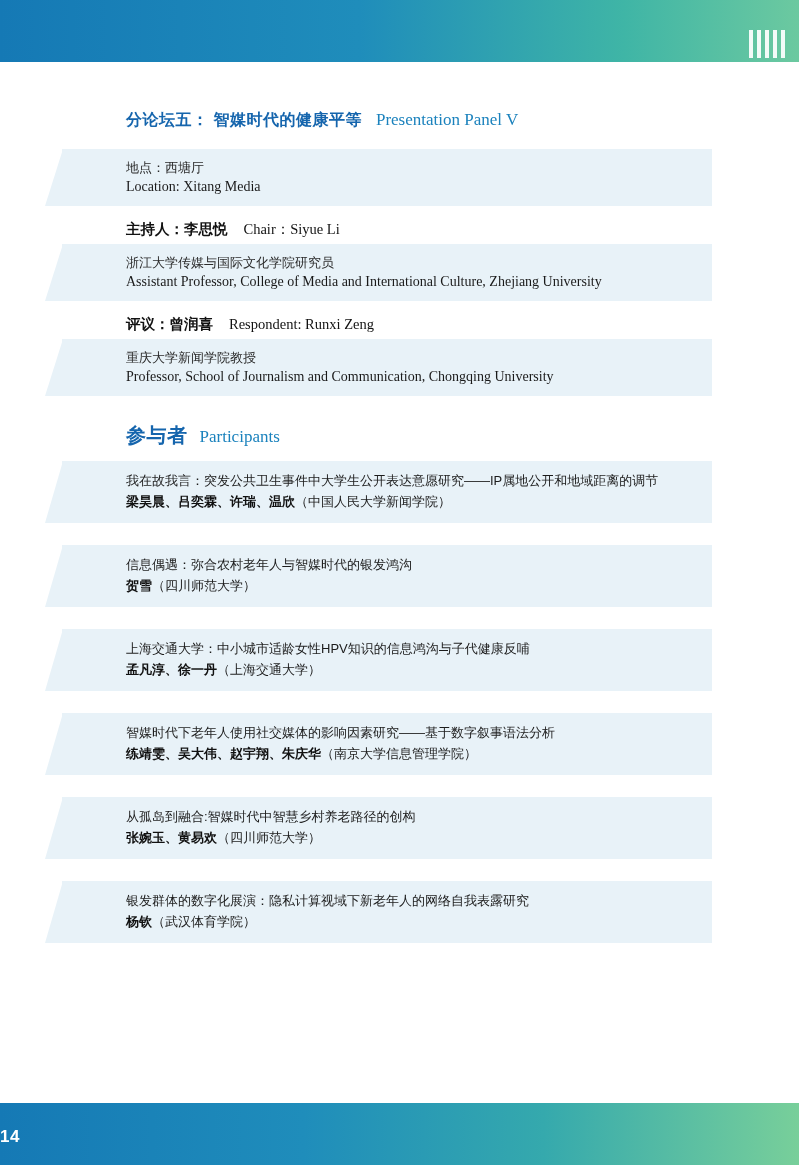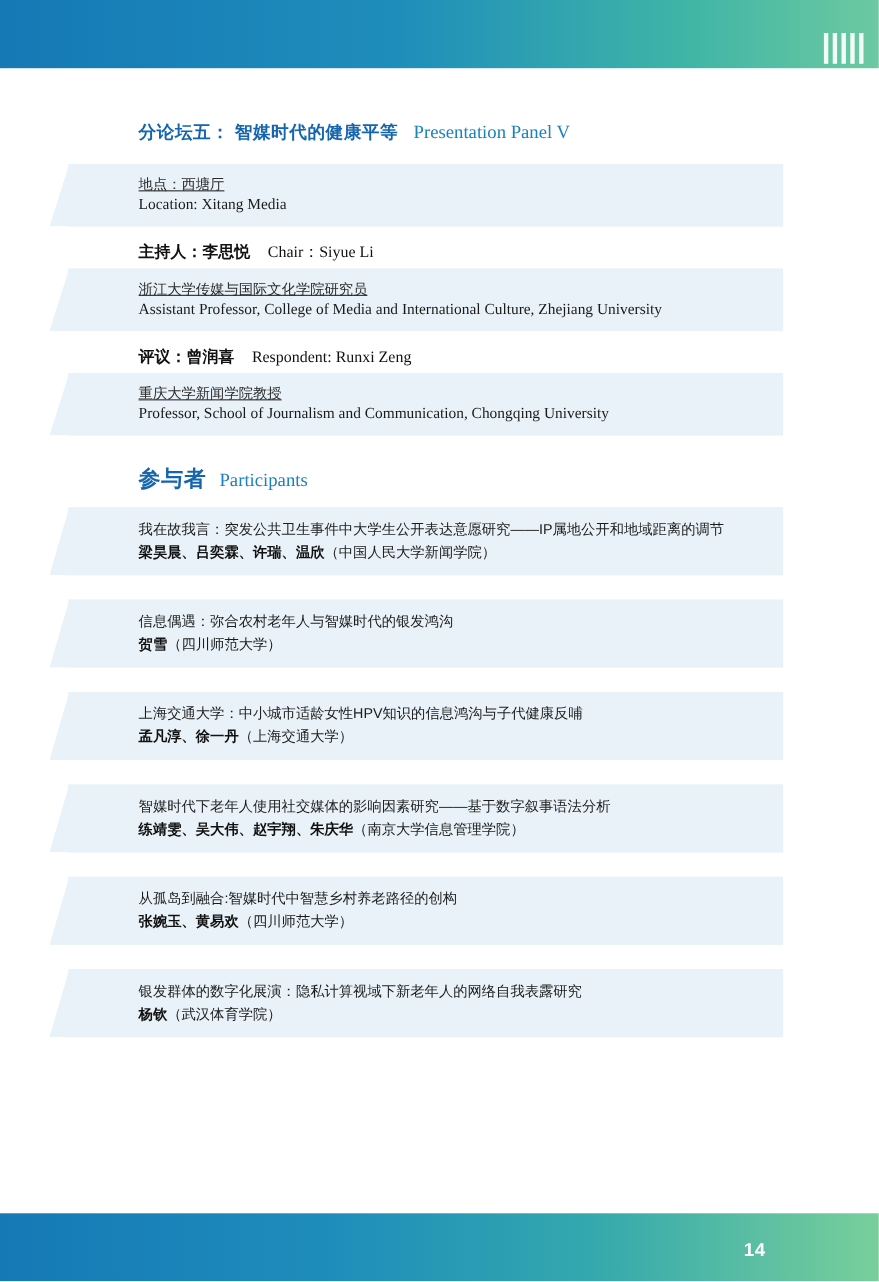--- a/index.html
+++ b/index.html
@@ -32,21 +32,21 @@
 
   
   .bottombar {
     position: absolute; bottom: 0; left: 0;
     width: 799px; height: 62px;
     background: linear-gradient(90deg, #1579b5 0%, #1f8dbb 38%, #35a9ad 68%, #78cf9a 100%);
   }
   .page-number {
     position: absolute;
     bottom: 18px; left: 0; width: 696px;
-    text-align: right;
+    text-align: left;
     color: #ffffff; font-size: 17px; font-weight: bold;
     letter-spacing: .5px;
   }
 
   
   .content {
     position: absolute;
     top: 110px; left: 0; width: 799px;
   }
 
@@ -102,21 +102,21 @@
     border-top: 0 solid transparent;
     border-left: 18px solid transparent;
     border-bottom: 0 solid transparent;
   }
   .band-notch {
     position: absolute; left: -17px; top: 0; bottom: 0; width: 18px;
     background: #e8f2f8;
     clip-path: polygon(100% 0, 100% 100%, 0 100%);
   }
   .band .cn-line {
-    color: #2b2b2b; font-size: 13px; line-height: 19px; text-decoration: underline;
+    color: #2b2b2b; font-size: 13px; line-height: 19px;
   }
   .band .en-line {
     color: #1a1a1a; font-size: 14px; line-height: 20px;
     font-family: "Liberation Serif", serif;
   }
 
   .role-row {
     margin-left: 126px;
     margin-top: 14px; margin-bottom: 5px;
     white-space: nowrap;

